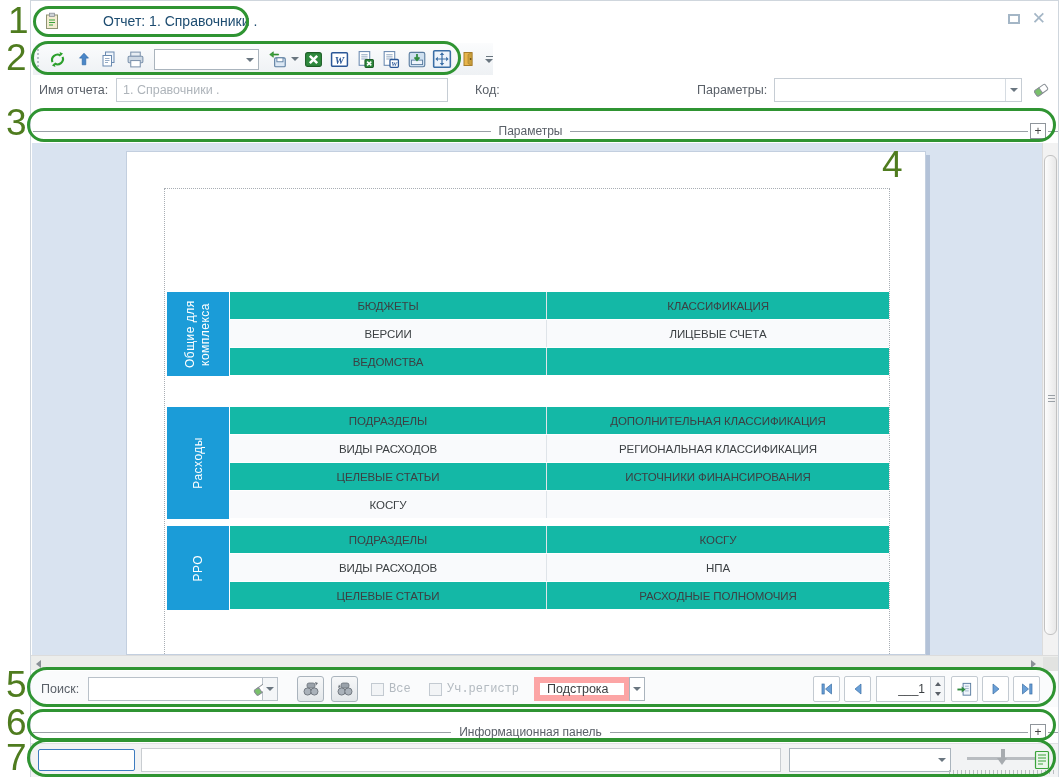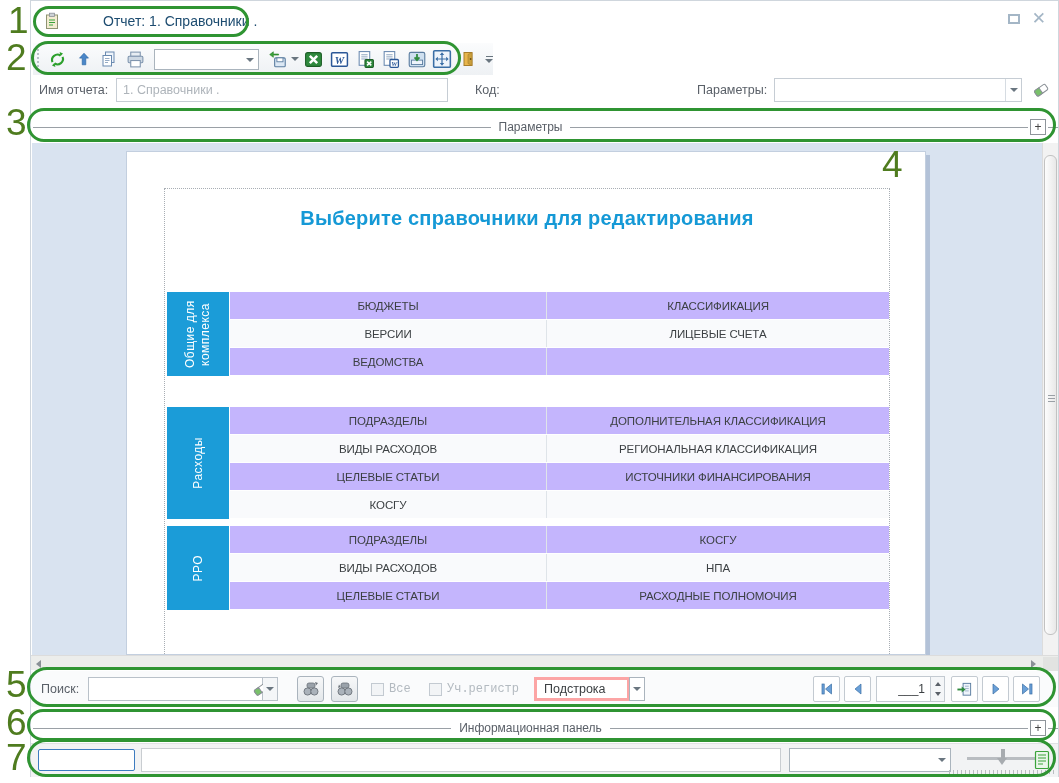--- a/index.html
+++ b/index.html
@@ -31,39 +31,39 @@
 
   
   .formrow { position:absolute; left:0; top:76px; width:100%; height:28px; }
   .flabel { position:absolute; top:6px; font-size:12.5px; color:#5a6068; }
   .ftext { position:absolute; top:1px; height:24px; border:1px solid #c6cdd4; background:#fff; font-size:12.5px; color:#aeb4ba; padding:0 6px; font-family:"Liberation Sans",sans-serif; }
   .fcombo { position:absolute; top:1px; height:24px; border:1px solid #c6cdd4; background:#fff; }
   .fcombo .dd { position:absolute; right:0; top:0; width:16px; height:100%; border-left:1px solid #d6dce2; display:flex; align-items:center; justify-content:center; }
   .tool-btn { position:absolute; top:2px; width:22px; height:22px; display:flex; align-items:center; justify-content:center; }
 
   
-  .band { position:absolute; left:2px; width:1025px; height:32px; display:flex; align-items:center; }
+  .band { position:absolute; left:2px; width:1025px; height:40px; display:flex; align-items:center; }
   .band .line { flex:1; height:0; border-top:1px solid #9aa0a6; }
   .band .line.tail { flex:0 0 10px; }
   .band .band-title { padding:0 8px; font-size:12px; color:#5a6068; }
   .band .plus-btn { width:16px; height:16px; border:1px solid #8f959b; background:#fff; font-size:12px; line-height:13px; color:#444; text-align:center; margin:0 2px; }
 
   
   .viewer { position:absolute; left:1px; top:142px; width:1026px; height:512px; background:#d9e3f0; overflow:hidden; }
   .page { position:absolute; left:94px; top:8px; width:800px; height:504px; background:#fff; border:1px solid #c3cfdf; box-shadow:4px 4px 0 #b3c2d8; }
   .dotted-region { position:absolute; left:37px; top:36px; width:726px; height:468px; border-left:1px dotted #a8aeb4; border-right:1px dotted #a8aeb4; border-top:1px dotted #a8aeb4; }
   .report-title { position:absolute; left:0; top:18px; width:100%; text-align:center; font-size:20px; font-weight:bold; color:#1599d6; letter-spacing:0.2px; }
 
   .group { position:absolute; left:2px; width:722px; }
   .group-label { position:absolute; left:0; top:0; width:62px; height:100%; background:#1b9cd8; color:#fff;
                  display:flex; align-items:center; justify-content:center; }
   .group-label span { writing-mode:vertical-rl; transform:rotate(180deg); font-size:12px; letter-spacing:0.5px; text-align:center; line-height:1.25; }
   .rows { position:absolute; left:63px; top:0; right:0; }
   .row { display:flex; height:27px; margin-bottom:1px; }
-  .row.odd { background:#c4b5fd; }
+  .row.odd { background:#14b8a6; }
   .row.even { background:#f9fafc; }
   .cell { display:flex; align-items:center; justify-content:center; font-size:11.5px; color:#3c4043; letter-spacing:-0.1px; }
   .cell.c1 { width:317px; border-right:1px solid #dfe4e9; }
   .cell.c2 { flex:1; }
 
   
   .vscroll { position:absolute; right:0; top:0; width:16px; height:512px; background:#f2f2f2; border-left:1px solid #dcdcdc; }
   .vthumb { position:absolute; left:1px; top:12px; width:13px; height:480px; background:linear-gradient(90deg,#fdfdfd,#e8e8e8); border:1px solid #c2c2c2; border-radius:6px; }
   .vgrip { position:absolute; left:3px; top:50%; width:7px; height:8px;
            background-image:linear-gradient(#9aa0a6 1px,transparent 1px); background-size:100% 3px; }
@@ -77,21 +77,21 @@
   .searchbar { position:absolute; left:0; top:670px; width:100%; height:36px; background:#fafbfc; }
   .searchbar .flabel { top:11px; }
   .search-input { position:absolute; left:57px; top:6px; width:175px; height:24px; border:1px solid #b9c1c9; background:#fff; display:flex; align-items:center; }
   .search-input input { flex:1; border:none; outline:none; height:100%; font-size:12px; padding:0 4px; font-family:"Liberation Sans",sans-serif; }
   .search-input .eraser { width:22px; height:22px; display:flex; align-items:center; justify-content:center; }
   .search-dd { position:absolute; left:232px; top:6px; width:15px; height:24px; border:1px solid #b9c1c9; border-left:none; background:#f4f6f8; display:flex; align-items:center; justify-content:center; }
   .sq-btn { position:absolute; top:5px; width:27px; height:26px; border:1px solid #aab4bd; border-radius:3px; background:linear-gradient(#f7f8f9,#e3e7ea); display:flex; align-items:center; justify-content:center; }
   .chk { position:absolute; top:11px; display:flex; align-items:center; gap:5px; }
   .chk .box { width:13px; height:13px; border:1px solid #c3cad1; background:#f2f4f6; }
   .chk .lbl { font-size:12px; color:#b3bac0;font-family:Liberation Mono, monospace; }
-  .mode-combo { position:absolute; left:503px; top:6px; width:96px; height:24px; border:3px solid #fca5a5; background:#fff; font-size:12.5px; color:#3c4043; display:flex; align-items:center; padding-left:7px; }
+  .mode-combo { position:absolute; left:503px; top:6px; width:96px; height:24px; border:6px solid #fca5a5; background:#fff; font-size:12.5px; color:#3c4043; display:flex; align-items:center; padding-left:7px; }
   .mode-dd { position:absolute; left:598px; top:6px; width:16px; height:24px; border:1px solid #aab4bd; background:#fff; display:flex; align-items:center; justify-content:center; }
   .nav-btn { position:absolute; top:5px; width:27px; height:26px; border:1px solid #c3cad1; border-radius:2px; background:#fff; display:flex; align-items:center; justify-content:center; }
   .page-box { position:absolute; left:845px; top:5px; width:55px; height:26px; border:1px solid #c3cad1; background:#fff; }
   .page-box input { width:100%; height:100%; border:none; outline:none; text-align:right; padding-right:5px; font-size:12px; color:#3c4043; font-family:"Liberation Sans",sans-serif; }
   .spin { position:absolute; left:900px; top:5px; width:14px; height:26px; border:1px solid #c3cad1; border-left:none; background:#f4f6f8; display:flex; flex-direction:column; align-items:center; justify-content:space-evenly; }
   .tri-up { width:0; height:0; border-left:3.5px solid transparent; border-right:3.5px solid transparent; border-bottom:4px solid #5a6068; }
   .tri-down { width:0; height:0; border-left:3.5px solid transparent; border-right:3.5px solid transparent; border-top:4px solid #5a6068; }
 
   
   .statusbar { position:absolute; left:0; top:742px; width:100%; height:34px; background:#f2f3f4; border-top:1px solid #e0e2e4; }
@@ -255,21 +255,20 @@
       <div class="line"></div>
       <span class="band-title">Параметры</span>
       <div class="line"></div>
       <button class="plus-btn">+</button>
       <div class="line tail"></div>
     </div>
 
     <div class="viewer">
       <div class="page">
         <div class="dotted-region">
-          <div class="report-title">Выберите справочники для редактирования</div>
 
           <div class="group" style="top:103px; height:84px">
             <div class="group-label">
               <span>Общие для комплекса</span>
             </div>
             <div class="rows">
               <div class="row odd">
                 <div class="cell c1">БЮДЖЕТЫ</div>
                 <div class="cell c2">КЛАССИФИКАЦИЯ</div>
               </div>

